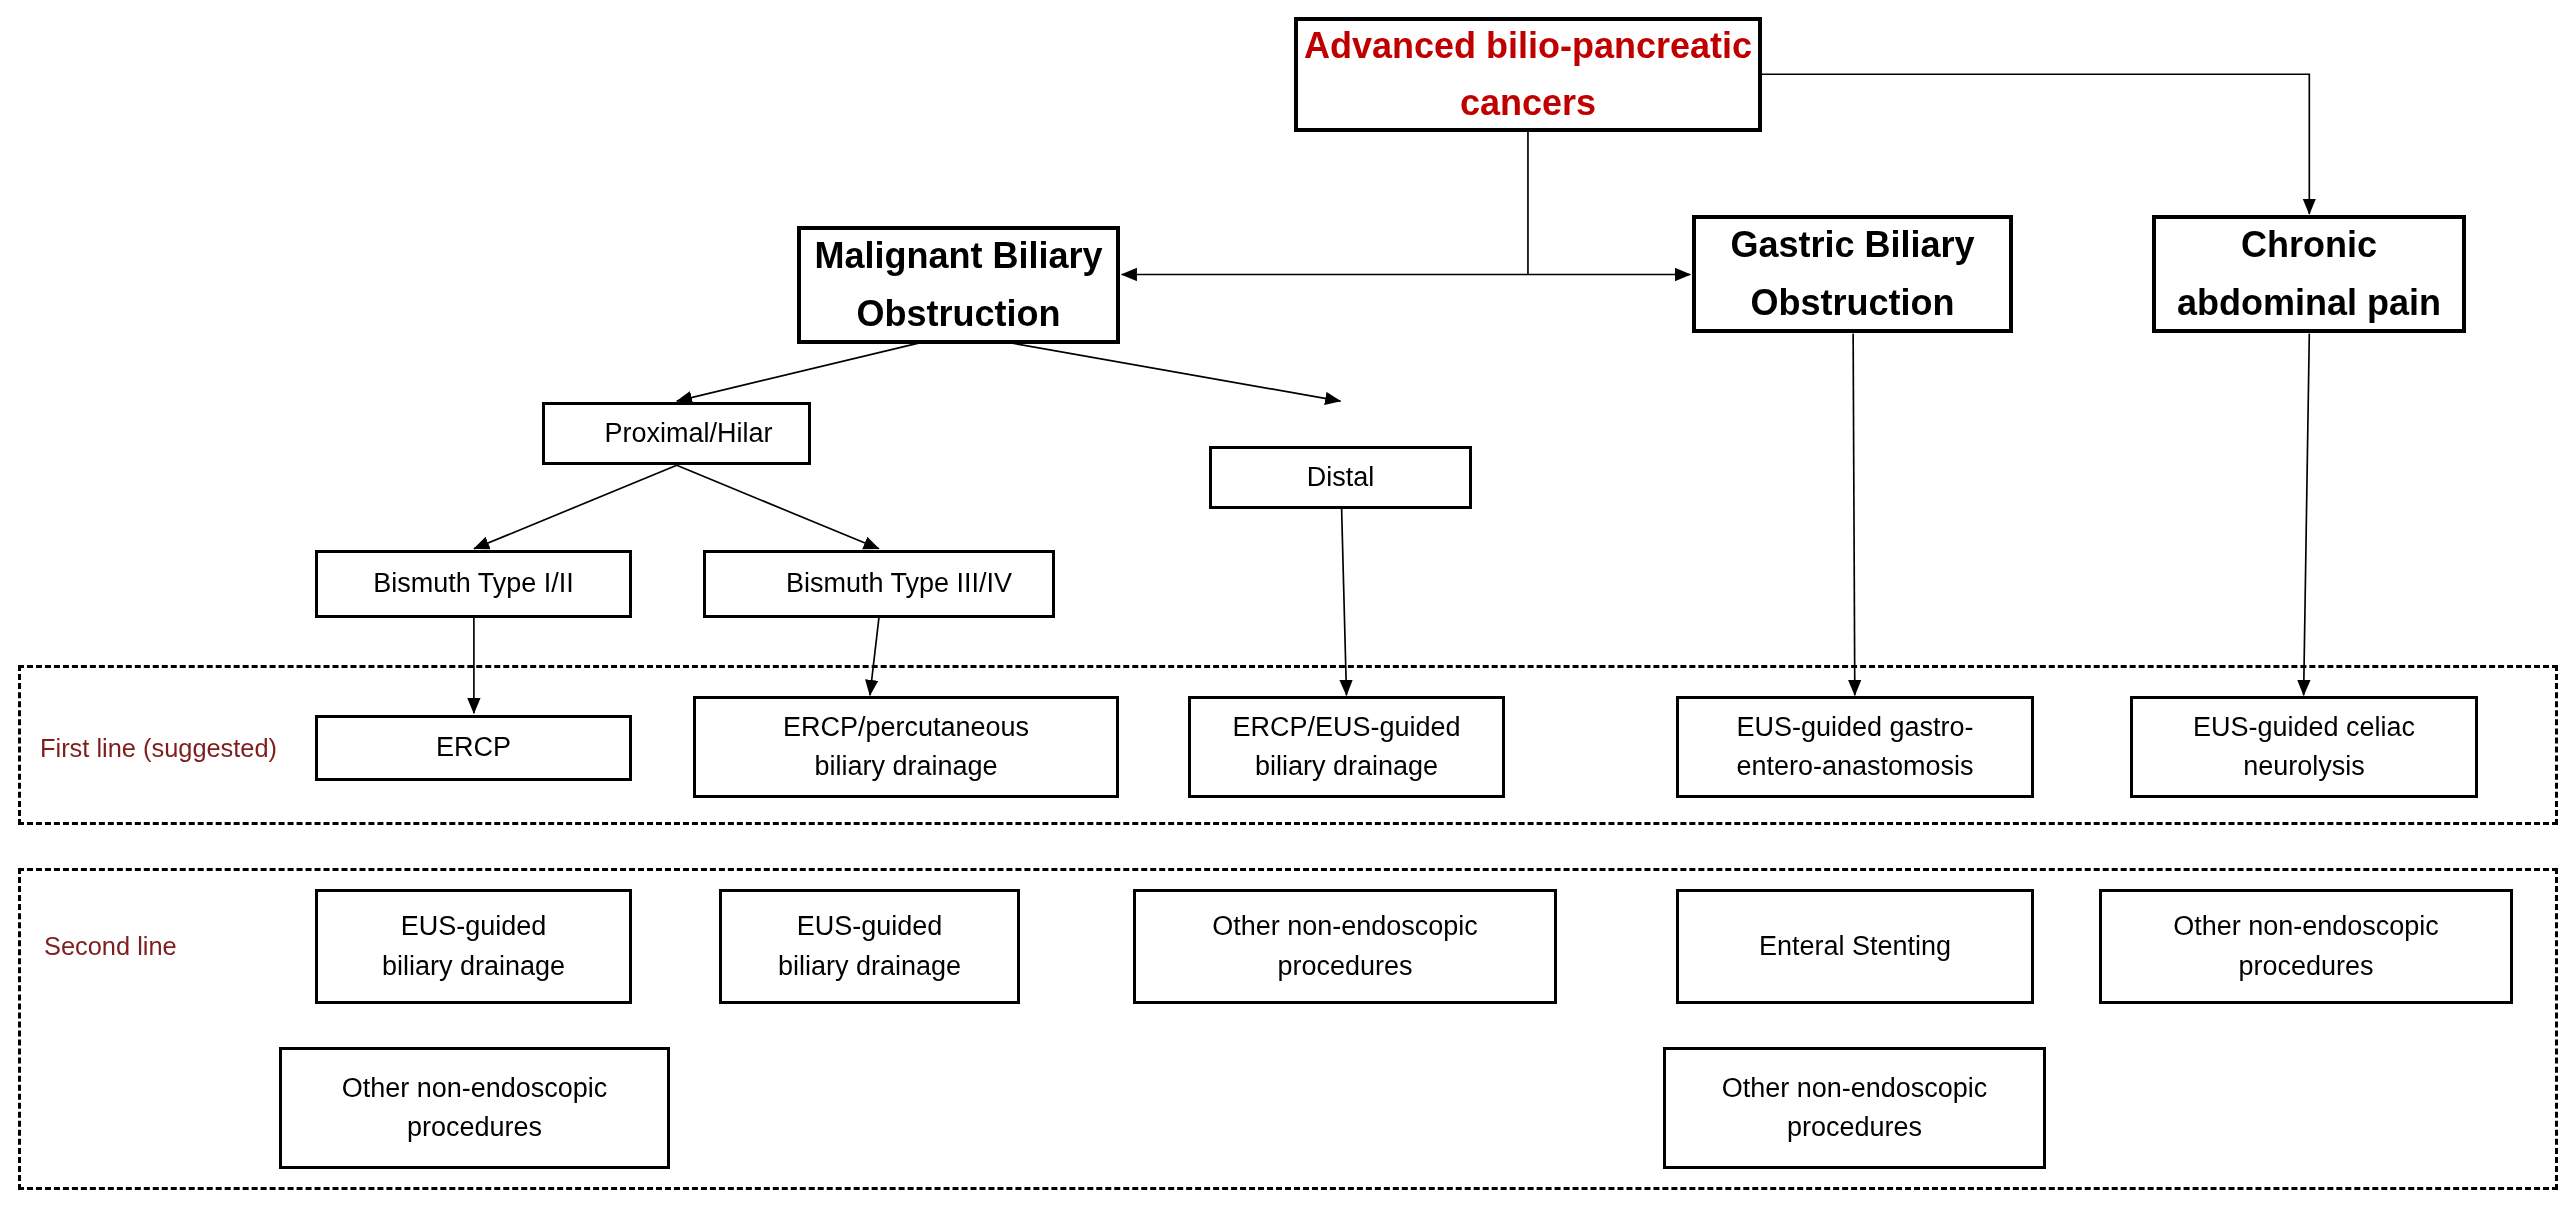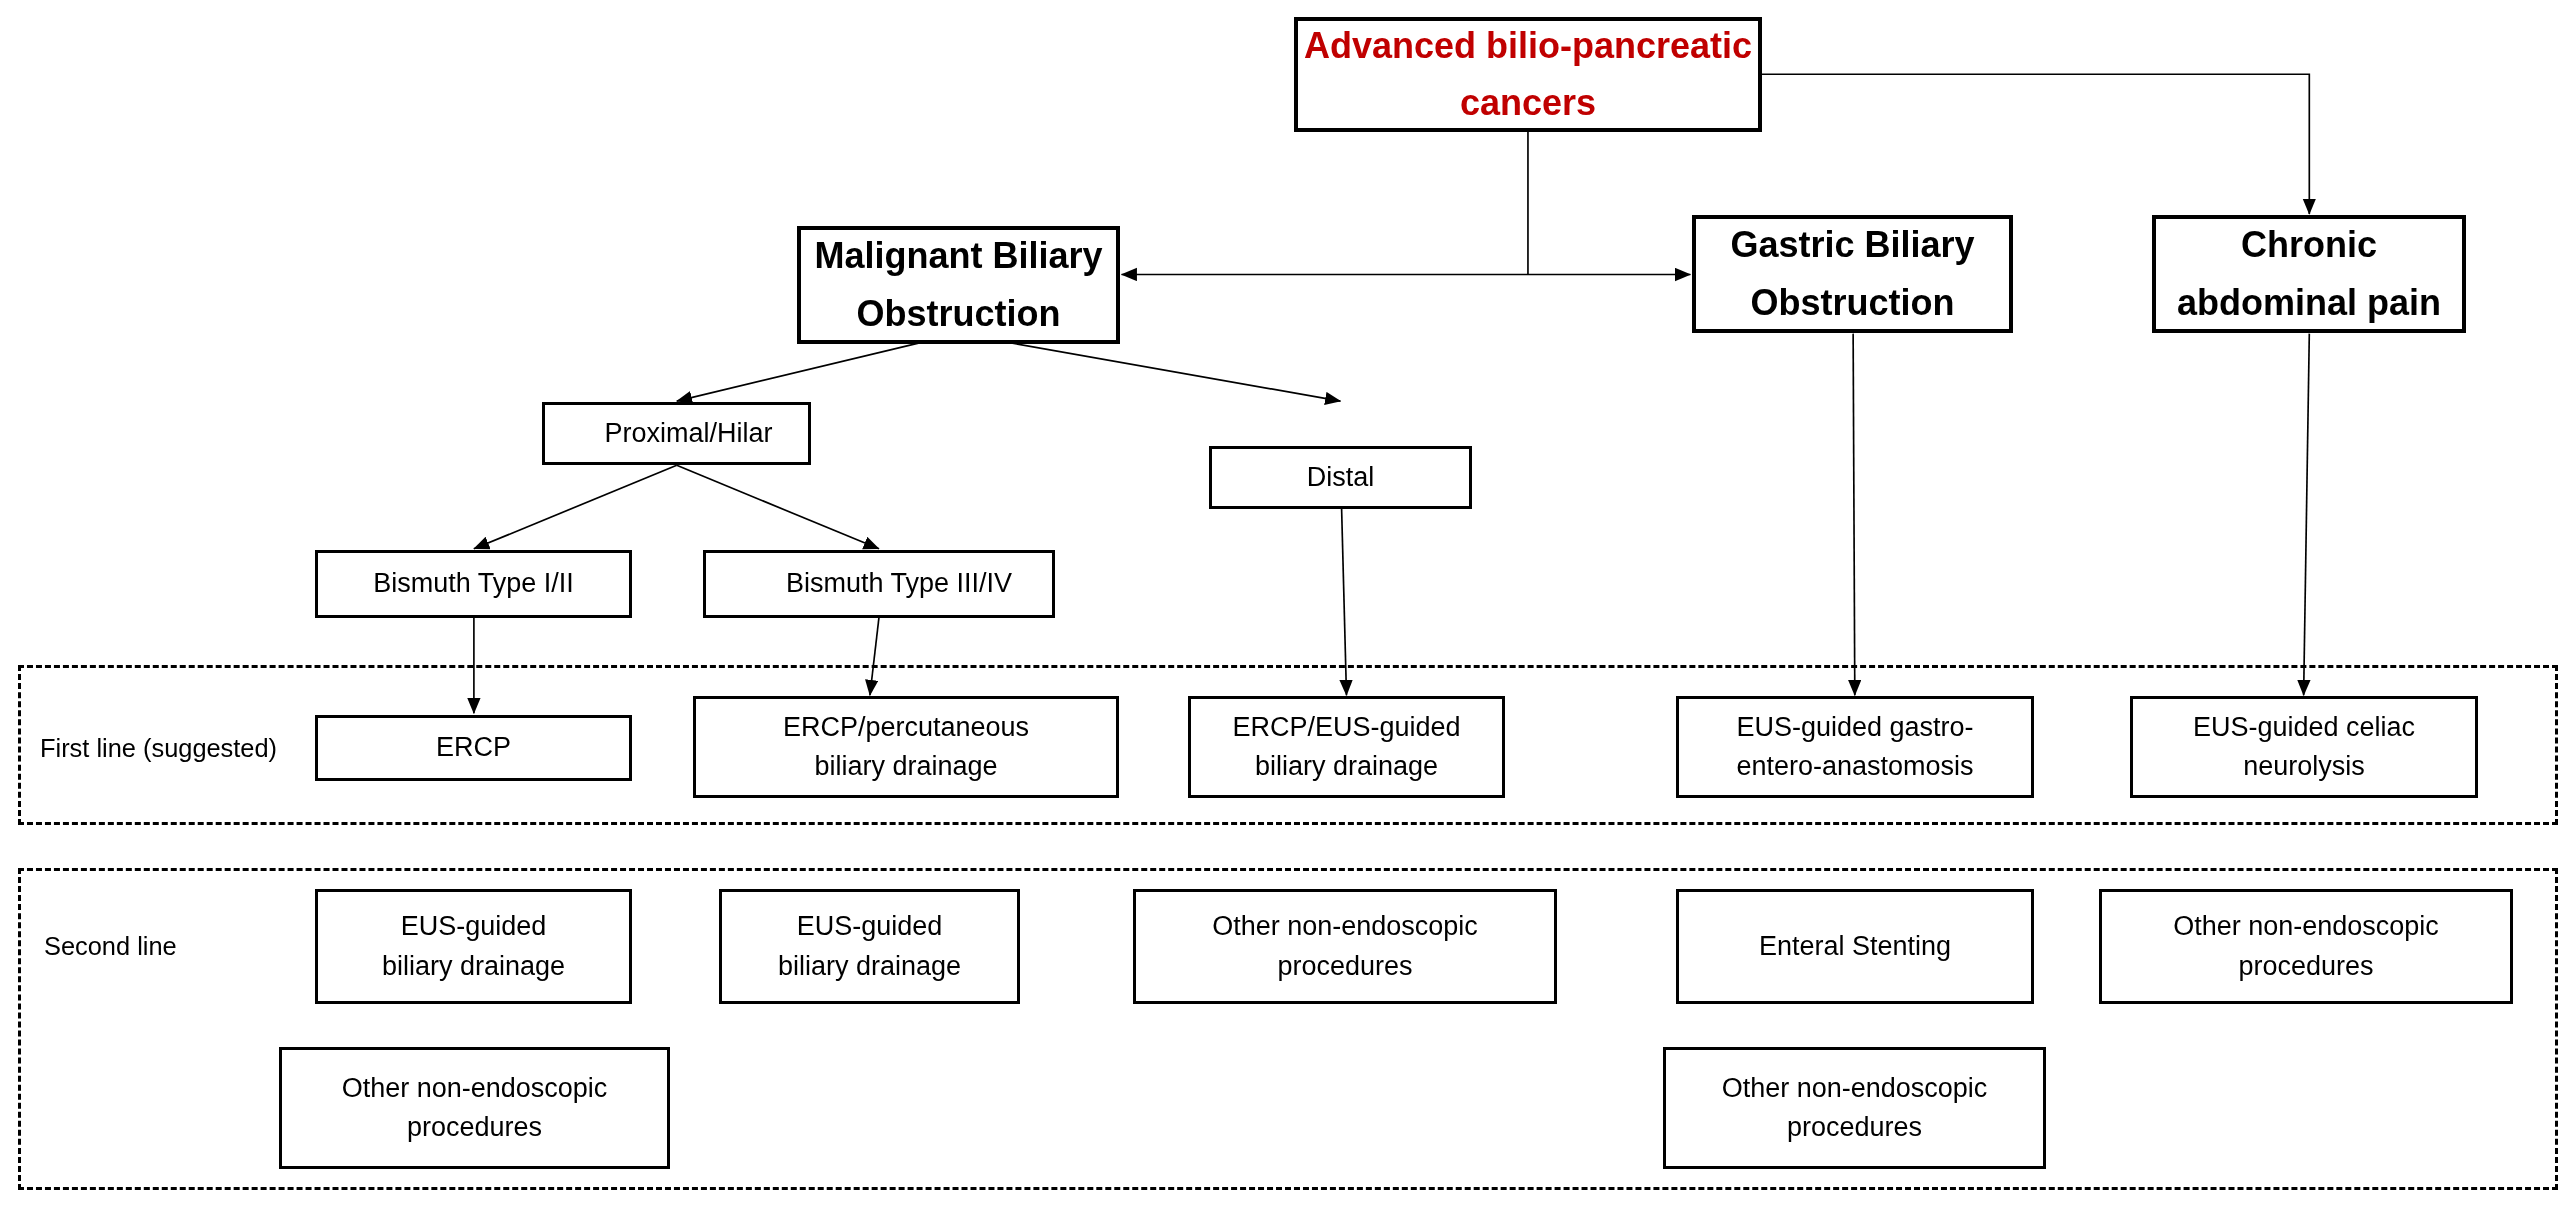--- a/index.html
+++ b/index.html
@@ -20,21 +20,21 @@
     border: 3.3px dashed #000000;
     background: transparent;
     box-sizing: border-box;
     z-index: 1;
   }
   .region-label {
     position: absolute;
     display: flex;
     align-items: center;
     font-size: 25.4px;
-    color: #000000;
+    color: #7f1d1d;
     z-index: 1;
     white-space: nowrap;
   }
   #edge-layer {
     position: absolute;
     left: 0;
     top: 0;
     z-index: 2;
     pointer-events: none;
   }

